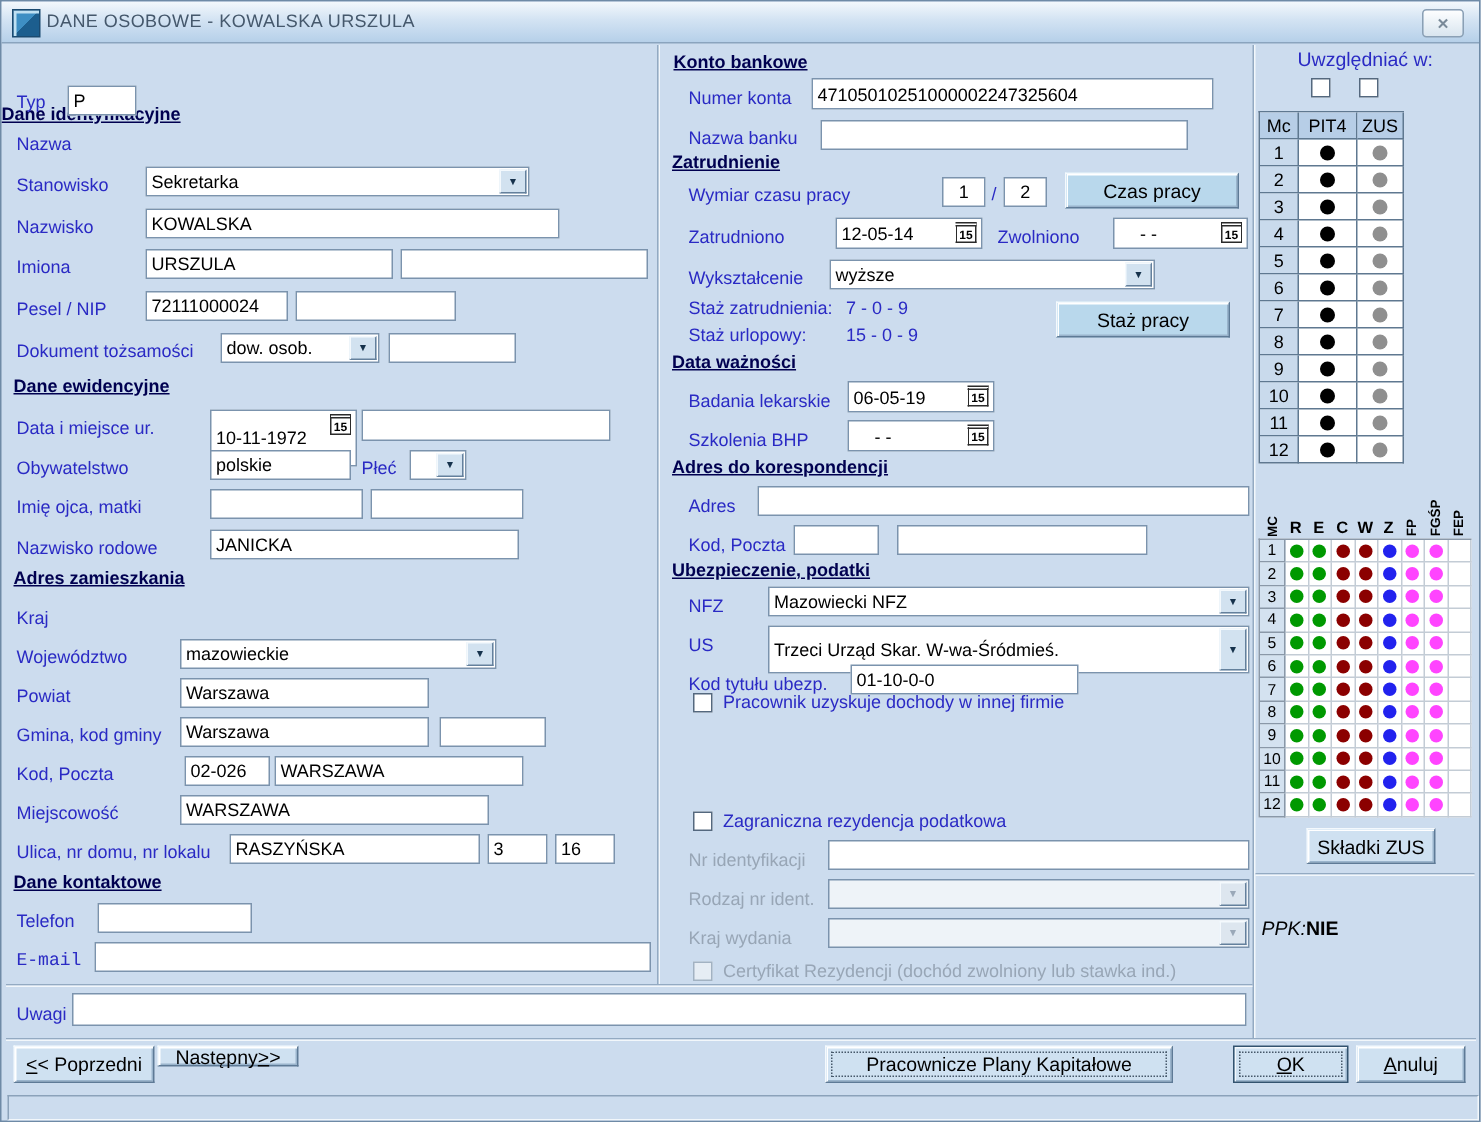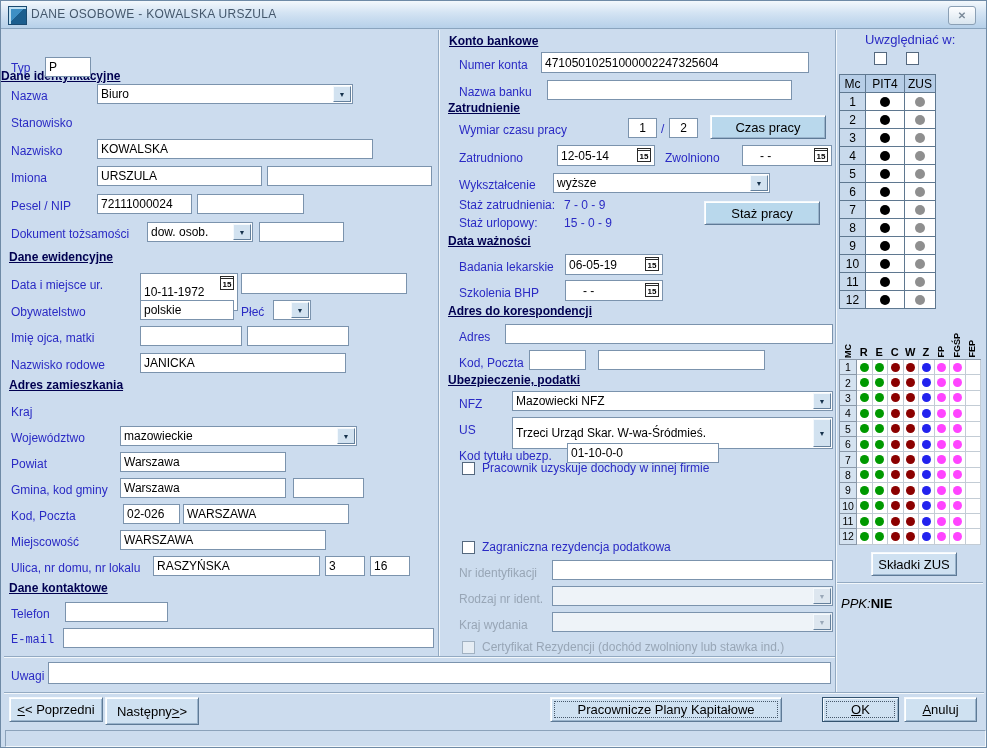--- a/index.html
+++ b/index.html
@@ -69,26 +69,26 @@
   <div class="hline" style="left:3px;top:655px;width:831px;"></div>
   <div class="hline" style="left:3px;top:691px;width:980px;"></div>
   <div class="hline" style="left:836px;top:581px;width:146px;"></div>
 
   <div class="sec" style="left:0;top:36px;margin-top:32px;">Dane identyfikacyjne</div>
 
   <div class="lb" style="left:10px;top:60px;">Typ</div>
   <input class="inp" style="left: 44px; top: 56px; width: 46px; height: 20px;" value="P">
 
   <div class="lb" style="left:10px;top:88px;">Nazwa</div>
-  <div class="box" style="left:96px;top:83px;width:256px;height:20px;">
-      <span>Biuro</span>
-      <span class="arr">▼</span>
-    </div>
 
   <div class="lb" style="left:10px;top:115px;text-align:center;">Stanowisko</div>
+  <div class="box" style="left:96px;top:110px;width:256px;height:20px;">
+      <span>Sekretarka</span>
+      <span class="arr">▼</span>
+    </div>
 
   <div class="lb" style="left:10px;top:143px;">Nazwisko</div>
   <input class="inp" style="left: 96px; top: 138px; width: 276px; height: 20px;" value="KOWALSKA">
 
   <div class="lb" style="left:10px;top:170px;">Imiona</div>
   <input class="inp" style="left: 96px; top: 165px; width: 165px; height: 20px;" value="URSZULA">
   <input class="inp" style="left: 266px; top: 165px; width: 165px; height: 20px;" value="">
 
   <div class="lb" style="left:10px;top:198px;">Pesel / NIP</div>
   <input class="inp" style="left: 96px; top: 193px; width: 95px; height: 20px;" value="72111000024">
@@ -123,21 +123,21 @@
   <input class="inp" style="left: 246px; top: 325px; width: 102px; height: 20px;" value="">
 
   <div class="lb" style="left:10px;top:357px;">Nazwisko rodowe</div>
   <input class="inp" style="left: 139px; top: 352px; width: 206px; height: 20px;" value="JANICKA">
 
   <div class="sec" style="left:8px;top:377px;">Adres zamieszkania</div>
 
   <div class="lb" style="left:10px;top:404px;">Kraj</div>
 
   <div class="lb" style="left:10px;top:430px;">Województwo</div>
-  <div class="box" style="left:119px;top:425px;width:237px;height:20px;">
+  <div class="box" style="left:119px;top:425px;width:211px;height:20px;">
       <span>mazowieckie</span>
       <span class="arr">▼</span>
     </div>
 
   <div class="lb" style="left:10px;top:456px;">Powiat</div>
   <input class="inp" style="left: 119px; top: 451px; width: 166px; height: 20px;" value="Warszawa">
 
   <div class="lb" style="left:10px;top:482px;">Gmina, kod gminy</div>
   <input class="inp" style="left: 119px; top: 477px; width: 166px; height: 20px;" value="Warszawa">
   <input class="inp" style="left: 292px; top: 477px; width: 71px; height: 20px;" value="">
@@ -714,25 +714,25 @@
         </div>
         <div>
           <span class="dot d9" style="background:#ff44ff"></span>
         </div>
         <div></div>
       </div>
     </div>
 
   <div class="btn" style="left:870px;top:551px;width:86px;height:24px;">Składki ZUS</div>
 
-  <div class="ppk" style="left: 840px; top: 595px; position: absolute;"><span class="i">PPK:</span><span class="b">NIE</span></div>
+  <div class="ppk" style="left: 840px; top: 610px; position: absolute;"><span class="i">PPK:</span><span class="b">NIE</span></div>
 
   <div class="lb" style="left:10px;top:668px;">Uwagi</div>
   <input class="inp" style="left: 47px; top: 661px; width: 783px; height: 22px;" value="">
 
   <div class="btn" style="left:8px;top:696px;width:94px;height:25px;"><u>&lt;</u>&lt; Poprzedni</div>
-  <div class="btn" style="left:104px;top:696px;width:94px;height:28px;">Następny <u>&gt;</u>&gt;</div>
+  <div class="btn" style="left:104px;top:696px;width:94px;height:14px;">Następny <u>&gt;</u>&gt;</div>
   <div class="btn focus" style="left:549px;top:696px;width:232px;height:25px;">Pracownicze Plany Kapitałowe</div>
   <div class="btn focus default" style="left:821px;top:696px;width:77px;height:25px;"><u>O</u>K</div>
   <div class="btn" style="left:903px;top:696px;width:73px;height:25px;"><u>A</u>nuluj</div>
 
   <div class="statusbar"></div>
 </div>
 
 </body></html>

